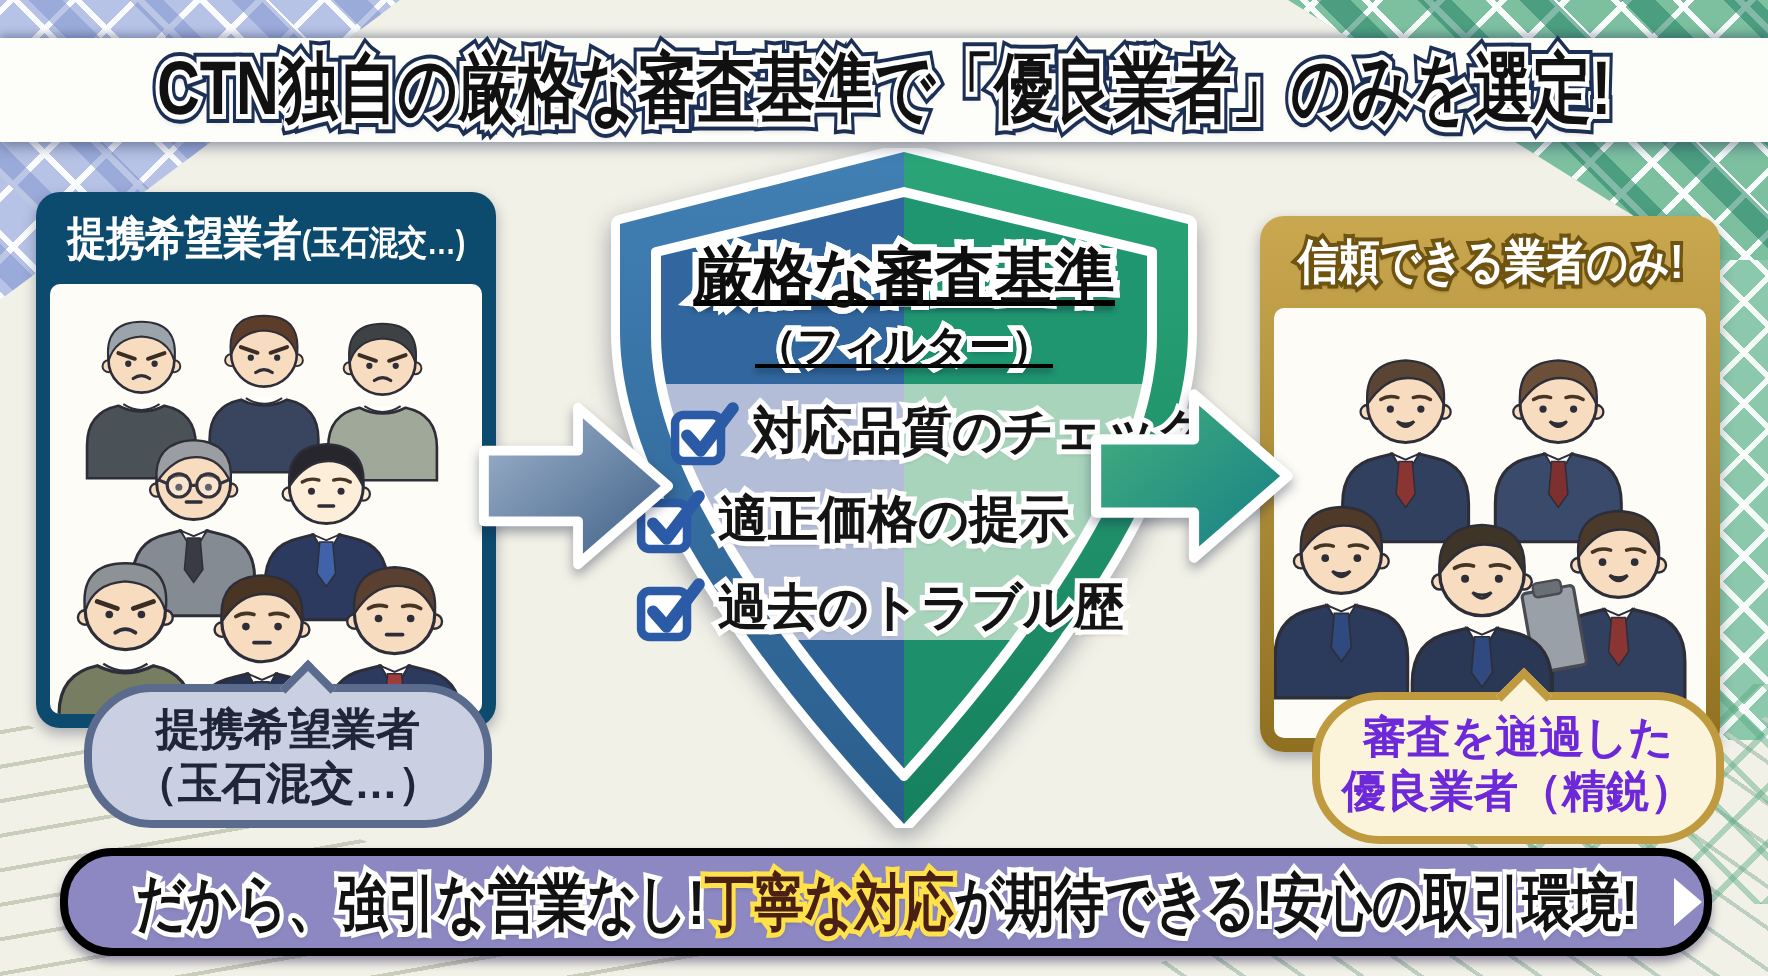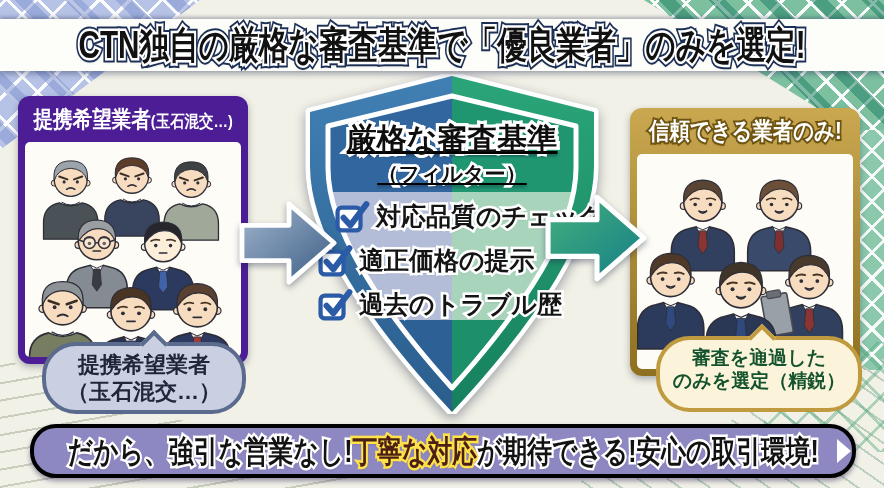--- a/index.html
+++ b/index.html
@@ -61,41 +61,41 @@
     background:#fdfdfa; display:flex; align-items:center; justify-content:center;
     box-shadow:0 3px 6px rgba(35,45,85,.4), 0 -2px 4px rgba(35,45,85,.3);
   }
   .tb-stack { transform:scaleX(.78); font-size:38px; font-weight:900; line-height:1; }
   .tb-navy  { color:#1c2f55; -webkit-text-stroke:9px #1c2f55; text-shadow:0 3px 4px rgba(20,30,60,.5); }
   .tb-white { color:#fff;    -webkit-text-stroke:5px #fff; }
   .tb-fill  { color:#111; }
   
   .panel { position:absolute; width:230px; height:268px; border-radius:12px; z-index:2;
            box-shadow:0 3px 7px rgba(30,40,70,.35); }
-  .panel-left  { left:18px;  top:96px; background:#4c1d95; }
+  .panel-left  { left:18px;  top:96px; background:#0c4a6e; }
   .panel-right { left:630px; top:108px; background:linear-gradient(180deg,#c9a850,#8f7020); }
   .panel .hdr { height:46px; display:flex; align-items:center; justify-content:center; overflow:hidden; }
   .hdr-squish { transform:scaleX(.85); white-space:nowrap; font-weight:900; }
   .panel-left  .hdr-squish { color:#fff; font-size:23px; }
   .hdr-paren { font-size:17px; }
   .panel-right .hdr-squish { font-size:24px; }
   .pr-dark  { color:#6e5410; -webkit-text-stroke:4px #6e5410; text-shadow:0 2px 2px rgba(90,60,10,.5); }
   .pr-white { color:#fff; }
   .ppl-area { position:absolute; left:7px; right:7px; top:46px; bottom:7px;
               background:#fdfcf7; border-radius:5px; overflow:hidden; }
   .ppl-area svg { width:100%; height:100%; display:block; }
   
   .bubble { position:absolute; z-index:4; border-radius:34px; text-align:center;
             font-weight:900; line-height:1.22; padding-top:6px; }
   .bubble .tail { position:absolute; top:-12px; width:20px; height:20px; transform:rotate(45deg); }
   .bubble-left { left:42px; top:342px; width:204px; height:72px;
                  background:#cad0e2; border:4px solid #5a6b8e; color:#20263a; font-size:22px; }
   .bubble-left .tail { left:98px; background:#cad0e2; border-top:4px solid #5a6b8e; border-left:4px solid #5a6b8e; }
-  .bubble-right { left:656px; top:336px; width:206px; height:76px;
-                  background:#fbf4da; border:4px solid #bf9a3e; color:#14532d; font-size:19px; }
+  .bubble-right { left:656px; top:346px; width:206px; height:76px;
+                  background:#fbf4da; border:4px solid #bf9a3e; color:#6d28d9; font-size:22px; }
   .bubble-right .tail { left:92px; background:#fbf4da; border-top:4px solid #bf9a3e; border-left:4px solid #bf9a3e; }
   
   .shield-box { position:absolute; left:304px; top:74px; width:296px; height:340px; z-index:2; }
   .shield-box > svg.shield { position:absolute; inset:0; width:100%; height:100%;
         filter:drop-shadow(0 4px 6px rgba(25,35,65,.4)); }
   .shield-title, .shield-sub { position:absolute; left:0; right:0; display:flex; justify-content:center; }
   .shield-title { top:50px; }
   .shield-sub   { top:89px;text-decoration:underline; }
   .shield-title .stack { font-size:30px; font-weight:900; line-height:1;text-decoration:underline; }
   .shield-sub   .stack { font-size:21px; font-weight:900; line-height:1; }
@@ -352,21 +352,21 @@
         </g>
         <use href="#suitman" xlink:href="#suitman" transform="translate(104,130) scale(1.05)" style="--coat:#2a3856;--hair:#3f3428;--tie:#2e4a7e"></use>
       </svg>
     </div>
   </div>
 
   
   <div class="bubble bubble-right">
     <div class="tail"></div>
     <div>審査を通過した</div>
-    <div>のみを選定（精鋭）</div>
+    <div>優良業者（精鋭）</div>
   </div>
 
   
   <div class="bottom-banner">
     <div class="stack bb-stack">
       <span class="bb-stroke"><span>だから、強引な営業なし!</span><span class="hl">丁寧な対応</span><span>が期待できる!</span><span>安心の取引環境!</span></span>
       <span class="bb-fill"><span>だから、強引な営業なし!</span><span class="hl">丁寧な対応</span><span>が期待できる!</span><span>安心の取引環境!</span></span>
     </div>
     <div class="bb-tip"></div>
   </div>

